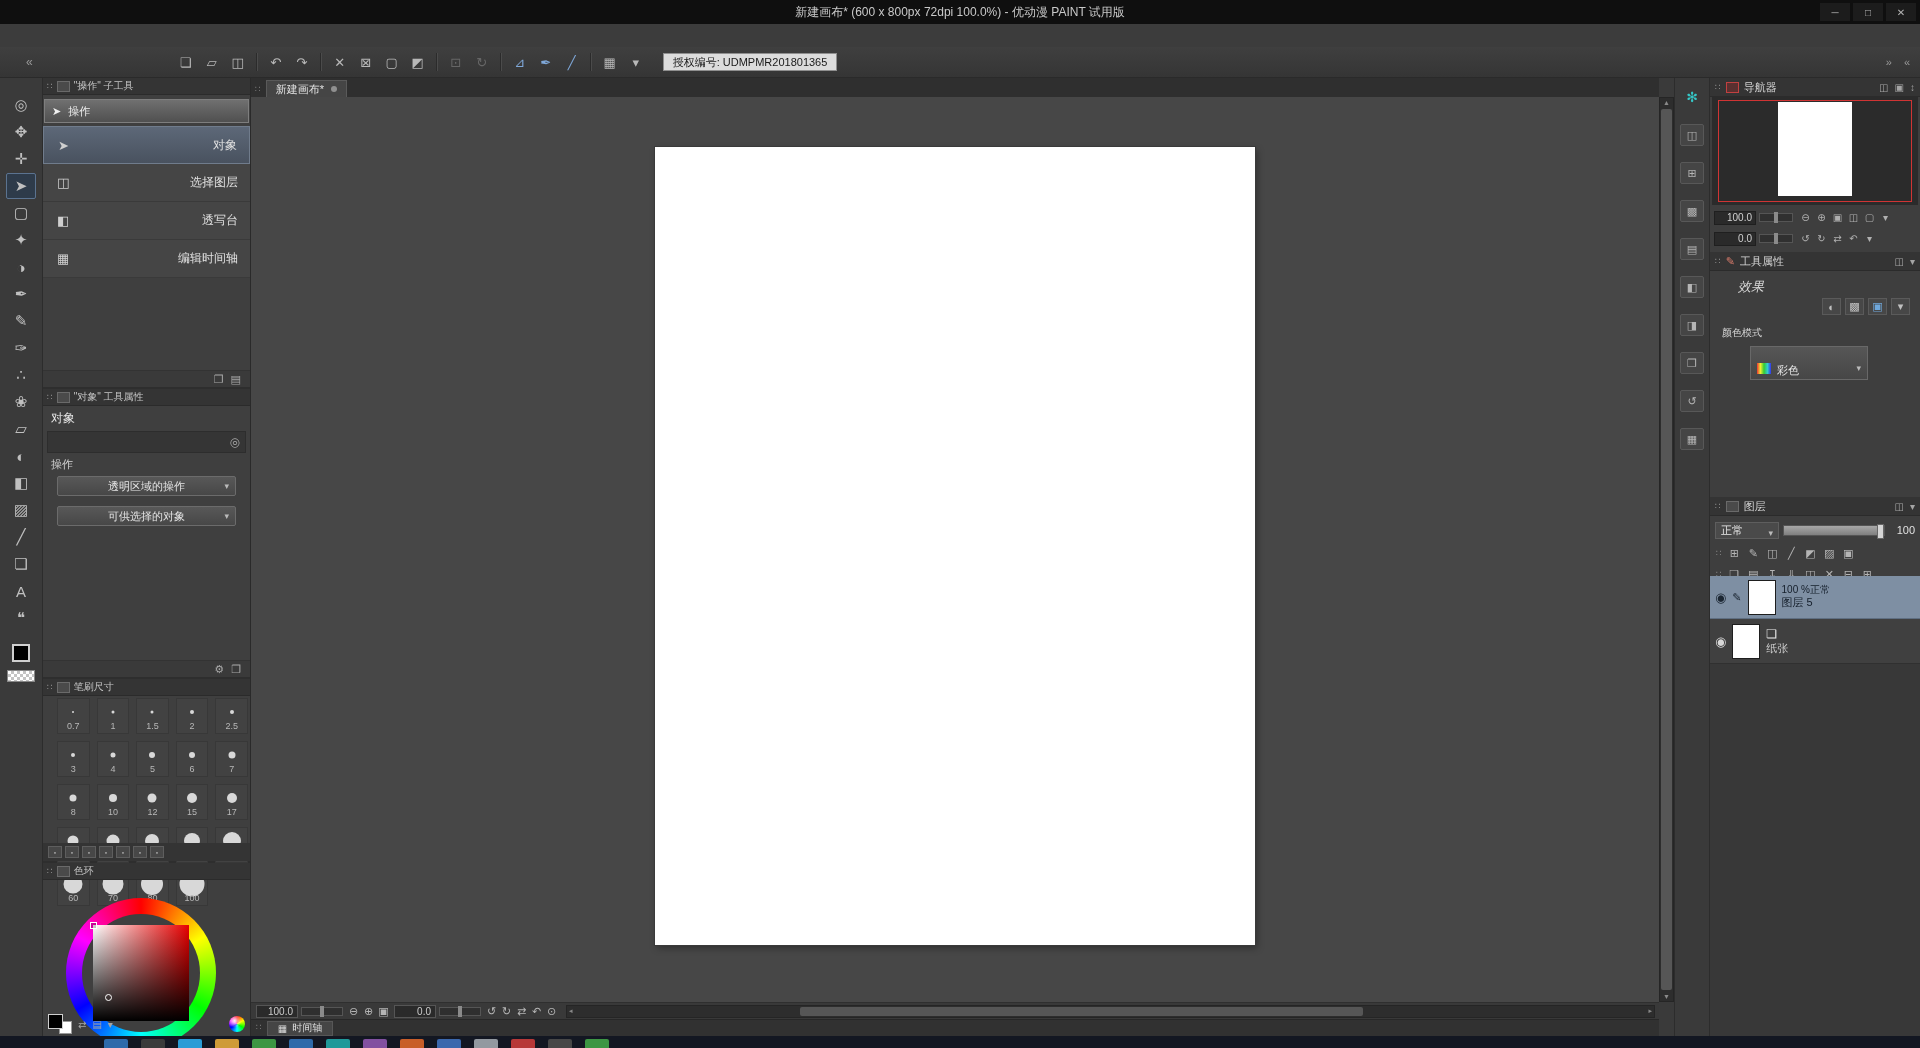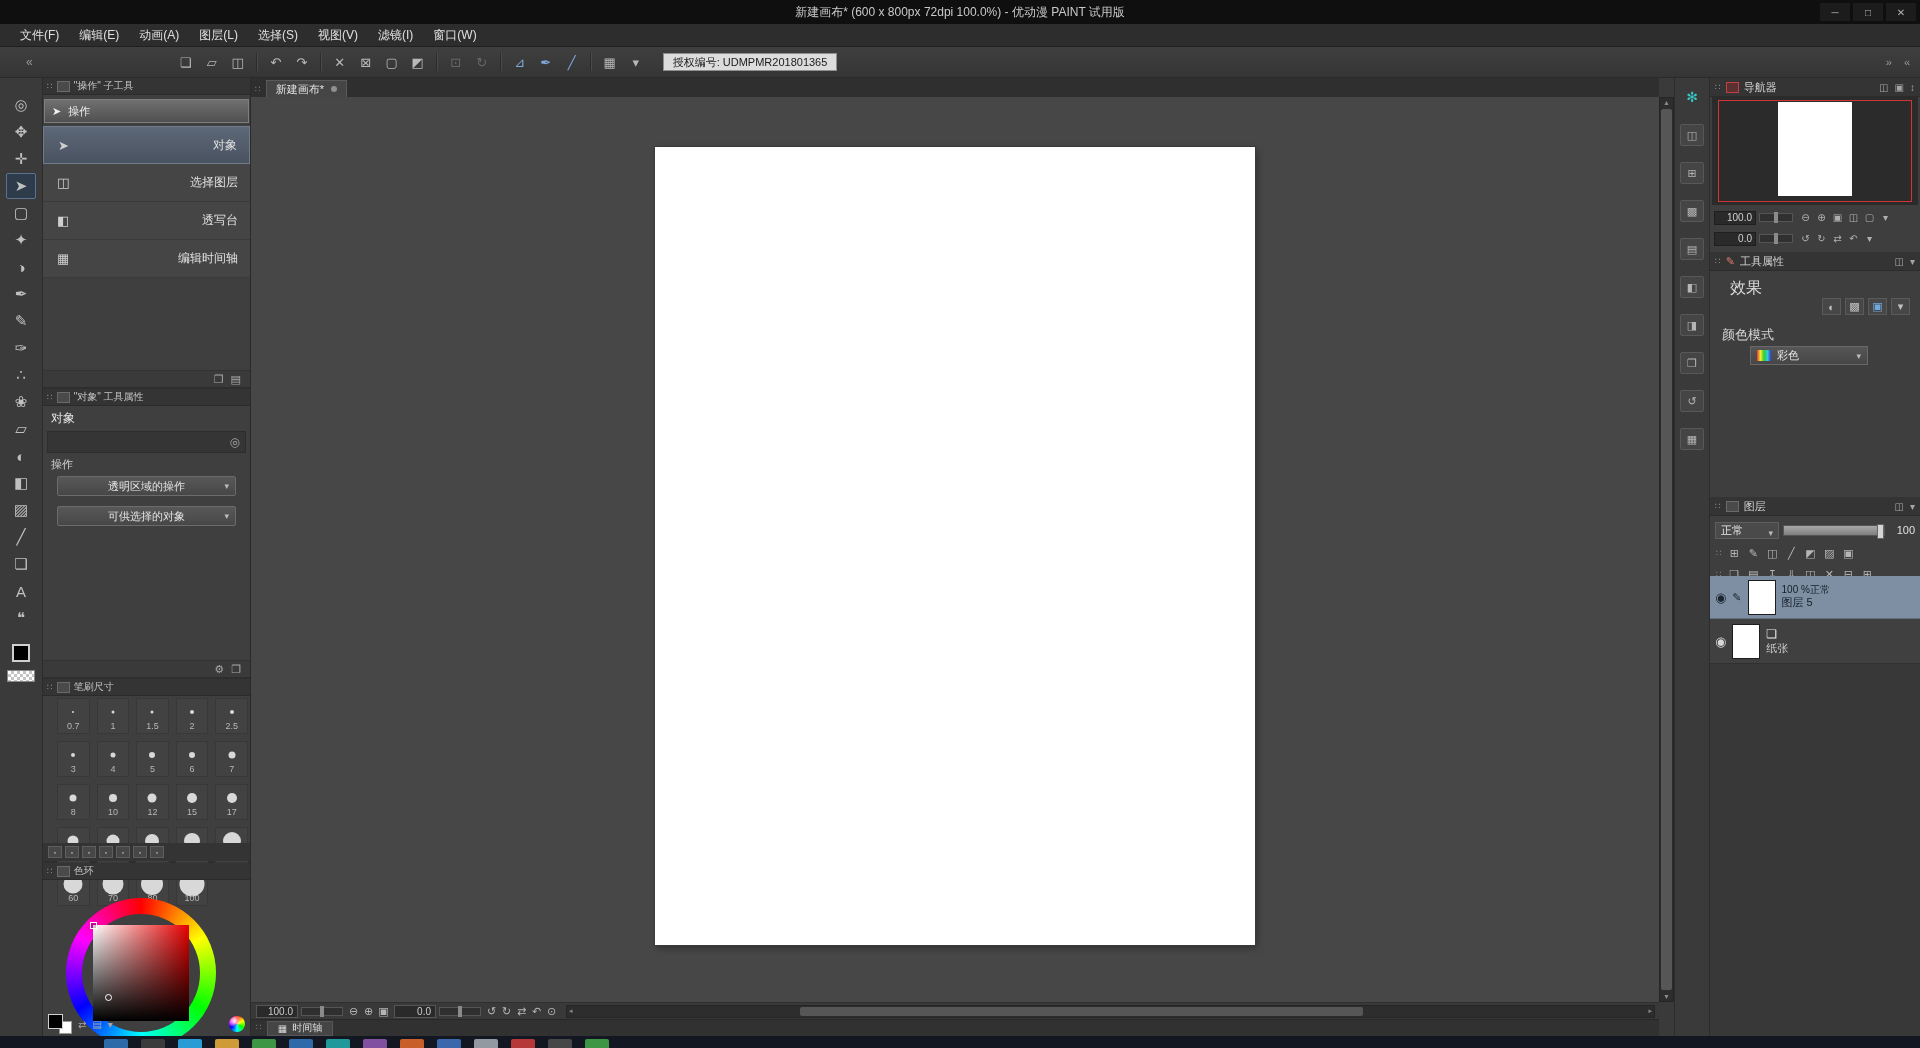--- a/index.html
+++ b/index.html
@@ -113,25 +113,25 @@
   .navframe{position:absolute;left:6px;right:6px;top:3px;bottom:3px;border:1px solid #d03434;}
   .navthumb{position:absolute;left:50%;top:5px;transform:translateX(-50%);width:74px;height:94px;background:#fff;}
   .navrow{position:absolute;left:0;right:0;height:21px;display:flex;align-items:center;gap:3px;padding:0 4px;}
   .nr1{top:129px;} .nr2{top:150px;}
   .nav-val{width:42px;height:14px;background:#2a2a2a;border:1px solid #1f1f1f;color:#d0d0d0;font-size:10px;display:flex;align-items:center;justify-content:flex-end;padding:0 3px;}
   .nav-slider{width:34px;height:9px;background:#303030;border:1px solid #555;position:relative;}
   .nav-slider::after{content:"";position:absolute;left:45%;top:-2px;width:4px;height:11px;background:#8a8a8a;}
   .nav-icons{display:flex;gap:1px;margin-left:2px;}
   .nv-icon{width:15px;height:15px;display:flex;align-items:center;justify-content:center;color:#b0b0b0;font-size:10px;}
   .propheader{top:174px;}
-  .fx-label{position:absolute;top:200px;left:20px;font-size:16px;color:#d8d8d8;}
+  .fx-label{position:absolute;top:200px;left:28px;font-size:13px;color:#d8d8d8;font-style:italic;}
   .fx-icons{position:absolute;top:220px;right:10px;display:flex;gap:4px;align-items:center;}
   .fx-btn{width:19px;height:17px;border:1px solid #5a5a5a;background:#474747;display:flex;align-items:center;justify-content:center;font-size:11px;color:#c0c0c0;}
-  .cm-label{position:absolute;top:248px;left:12px;font-size:13px;color:#d8d8d8;}
-  .cm-dd{position:absolute;top:268px;left:40px;width:118px;height:19px;background:linear-gradient(#565656,#464646);border:1px solid #686868;display:flex;align-items:center;gap:6px;padding:0 6px;font-size:11px;color:#e5e5e5;}
+  .cm-label{position:absolute;top:248px;left:12px;font-size:10px;color:#d8d8d8;}
+  .cm-dd{position:absolute;top:268px;left:40px;width:118px;height:19px;background:linear-gradient(#565656,#464646);border:1px solid #686868;display:flex;align-items:flex-start;gap:6px;padding:16px 6px;font-size:11px;color:#e5e5e5;}
   .cm-icon{width:14px;height:11px;background:linear-gradient(90deg,#e33,#ee3,#3c3,#3cc,#33e);}
   .cm-caret{margin-left:auto;font-size:9px;color:#bbb;}
   .layersheader{top:419px;}
   .blendrow{position:absolute;top:441px;left:2px;right:2px;height:22px;display:flex;align-items:center;gap:4px;padding:0 3px;}
   .blend-dd{width:64px;height:17px;background:#4a4a4a;border:1px solid #5e5e5e;font-size:11px;color:#e8e8e8;display:flex;align-items:flex-end;justify-content:space-between;padding:0 5px;}
   .op-slider{flex:1;height:11px;background:linear-gradient(#a8a8a8,#7f7f7f);border:1px solid #555;position:relative;}
   .op-slider::after{content:"";position:absolute;right:0;top:-2px;width:5px;height:13px;background:#d5d5d5;border:1px solid #666;}
   .op-val{width:26px;text-align:right;font-size:11px;color:#e0e0e0;}
   .iconsrow{position:absolute;left:2px;right:2px;height:20px;display:flex;align-items:center;gap:2px;padding:0 4px;}
   .togglesrow{top:465px;} .opsrow{top:486px;}
@@ -161,30 +161,20 @@
 
   <div class="titlebar">
     <span>新建画布* (600 x 800px 72dpi 100.0%) - 优动漫 PAINT 试用版</span>
     <div class="win-controls">
       <span class="win-btn">─</span>
       <span class="win-btn">□</span>
       <span class="win-btn">✕</span>
     </div>
   </div>
 
-  <div class="menubar">
-      <div class="menu-item">文件(F)</div>
-      <div class="menu-item">编辑(E)</div>
-      <div class="menu-item">动画(A)</div>
-      <div class="menu-item">图层(L)</div>
-      <div class="menu-item">选择(S)</div>
-      <div class="menu-item">视图(V)</div>
-      <div class="menu-item">滤镜(I)</div>
-      <div class="menu-item">窗口(W)</div>
-    </div>
 
   <div class="toolbar">
     <span class="tb-collapse">«</span>
     <div class="toolbar-items">
         <div class="tb-btn">❏</div>
         <div class="tb-btn">▱</div>
         <div class="tb-btn">◫</div>
         <div class="tb-sep"></div>
         <div class="tb-btn">↶</div>
         <div class="tb-btn">↷</div>

